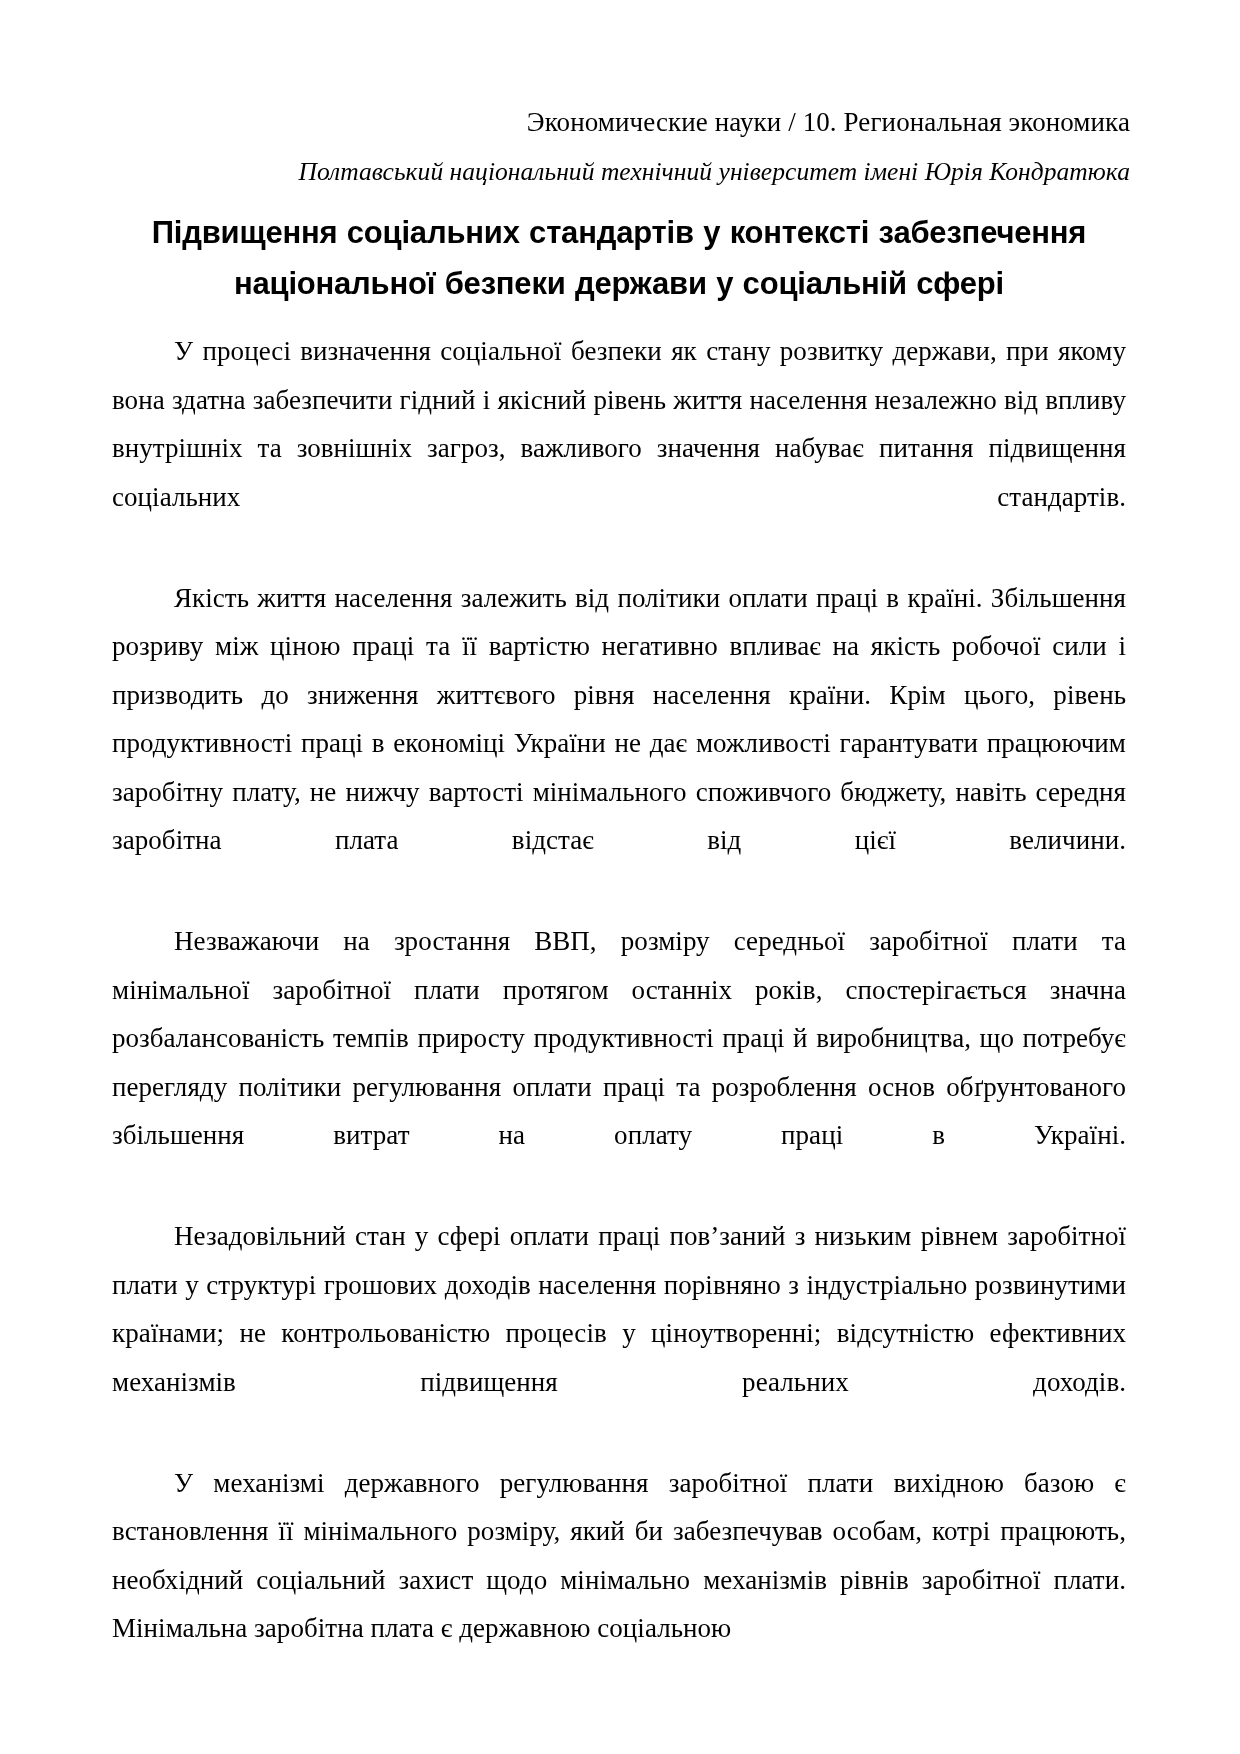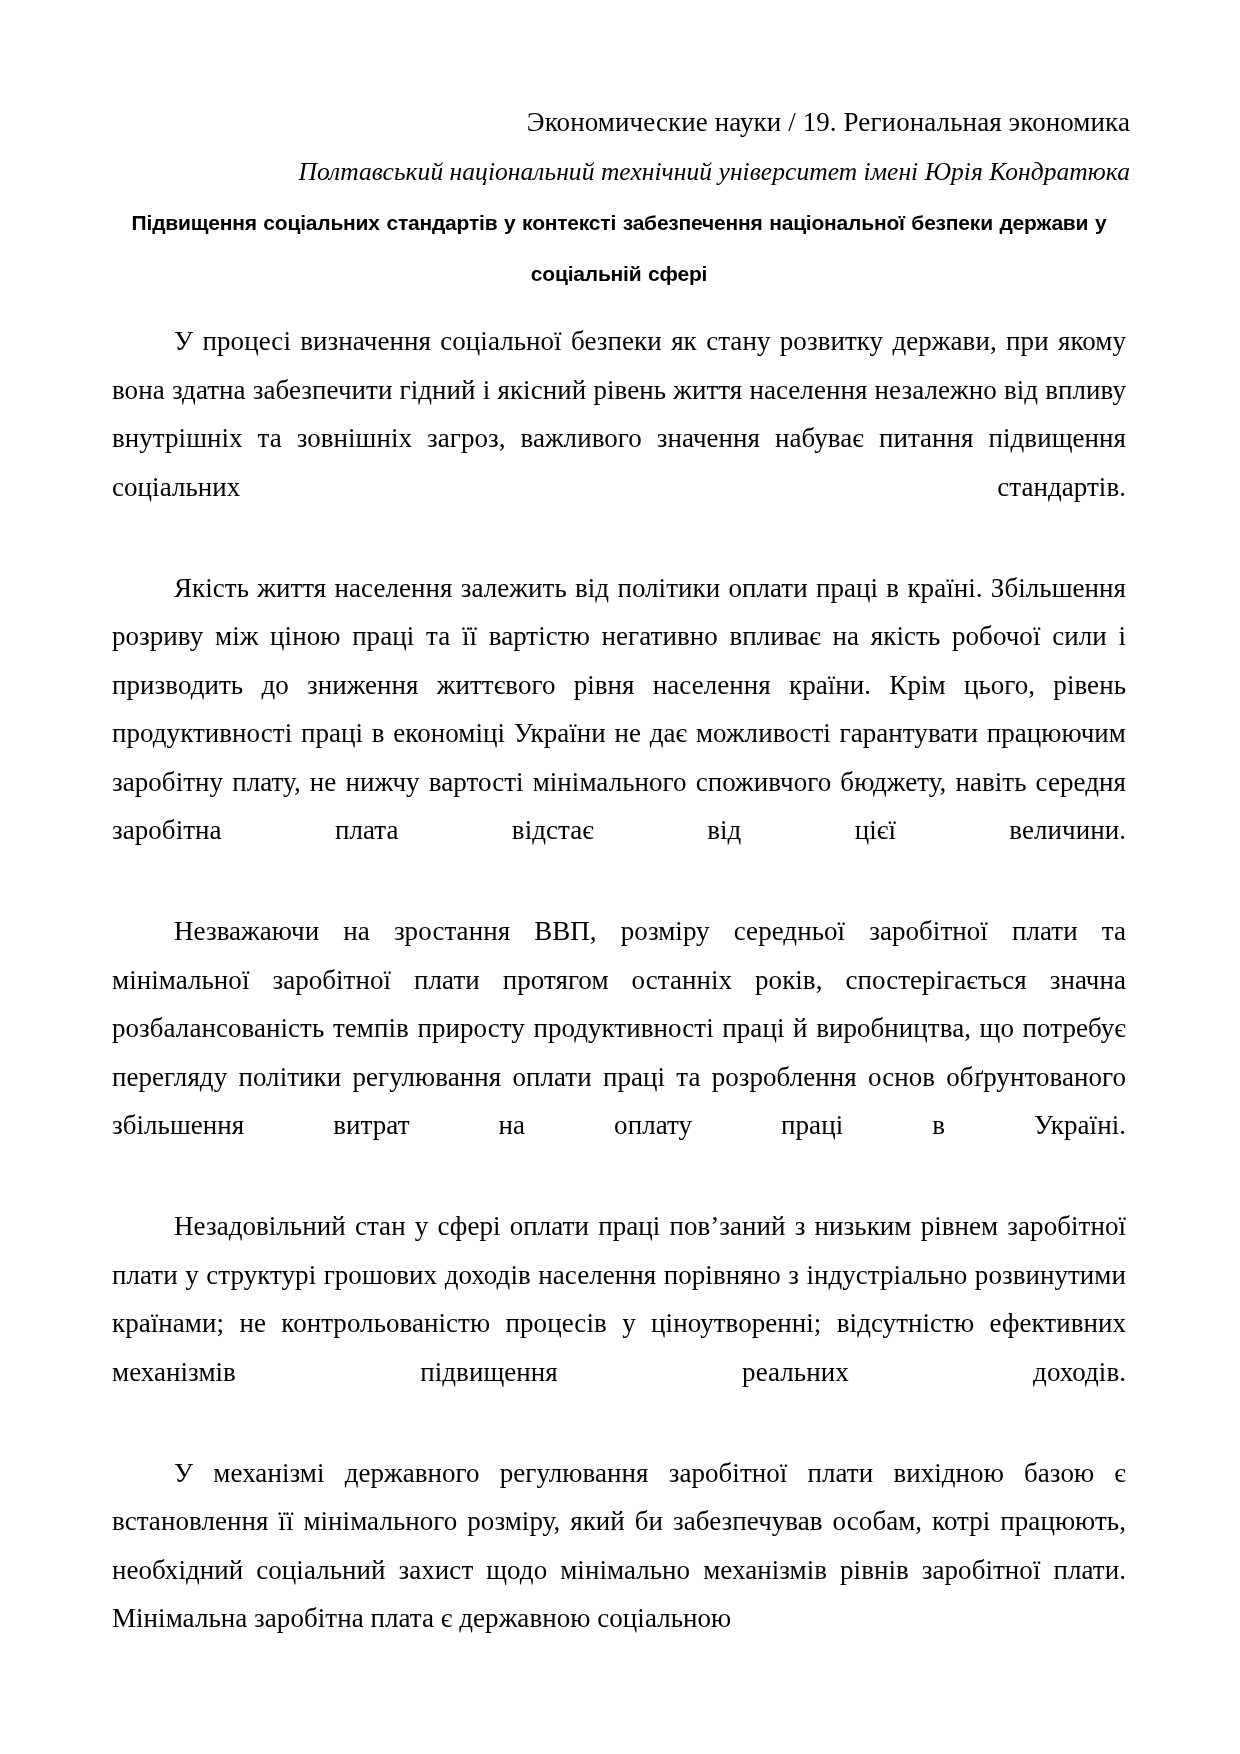--- a/index.html
+++ b/index.html
@@ -50,23 +50,24 @@
     line-height: 50px;
     text-align: right;
     white-space: nowrap;
     letter-spacing: 0.05px;
   }
 
   
   .doc-title {
     font-family: "Liberation Sans", "DejaVu Sans", sans-serif;
     font-weight: bold;
-    font-size: 21px;
+    font-size: 31px;
     line-height: 51px;
     text-align: center;
+    margin-top: 10px;
     letter-spacing: -0.2px;
     word-spacing: 1px;
   }
 
   
   .body-block {
     margin-top: 18px;
   }
   p.para {
     margin: 4px;
@@ -85,21 +86,21 @@
     width: 100%;
   }
   p.para.nolast::after { content: none; }
 </style>
 </head>
 <body>
 
 <div class="page">
   <div class="content">
 
-    <div class="hdr-line">Экономические науки / 19. Региональная экономика</div>
+    <div class="hdr-line">Экономические науки / 10. Региональная экономика</div>
 
 
     <div class="hdr-affil">Полтавський національний технічний університет імені Юрія Кондратюка</div>
 
     <div class="doc-title">Підвищення соціальних стандартів у контексті забезпечення національної безпеки держави у соціальній сфері</div>
 
     <div class="body-block">
       <p class="para">У процесі визначення соціальної безпеки як стану розвитку держави, при якому вона здатна забезпечити гідний і якісний рівень життя населення незалежно від впливу внутрішніх та зовнішніх загроз, важливого значення набуває питання підвищення соціальних стандартів.</p>
       <p class="para">Якість життя населення залежить від політики оплати праці в країні. Збільшення розриву між ціною праці та її вартістю негативно впливає на якість робочої сили і призводить до зниження життєвого рівня населення країни. Крім цього, рівень продуктивності праці в економіці України не дає можливості гарантувати працюючим заробітну плату, не нижчу вартості мінімального споживчого бюджету, навіть середня заробітна плата відстає від цієї величини.</p>
       <p class="para">Незважаючи на зростання ВВП, розміру середньої заробітної плати та мінімальної заробітної плати протягом останніх років, спостерігається значна розбалансованість темпів приросту продуктивності праці й виробництва, що потребує перегляду політики регулювання оплати праці та розроблення основ обґрунтованого збільшення витрат на оплату праці в Україні.</p>

